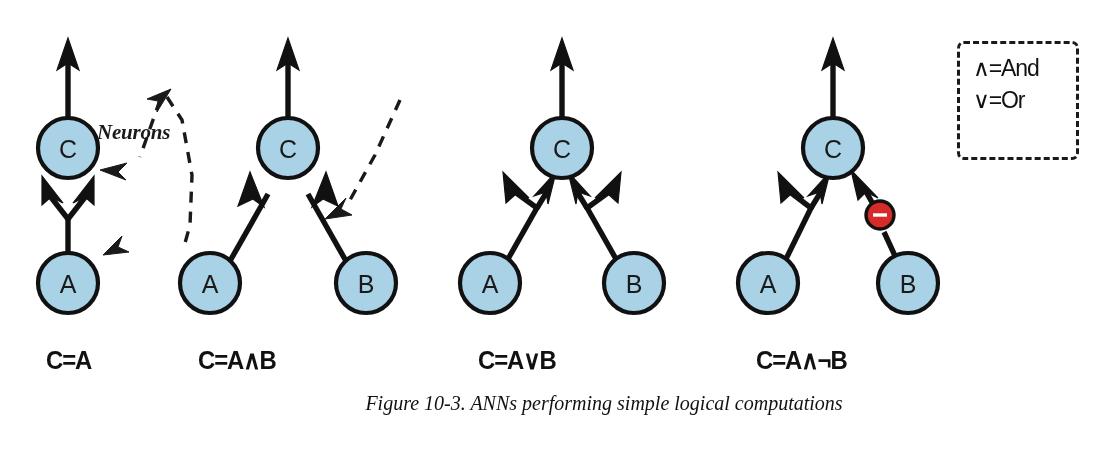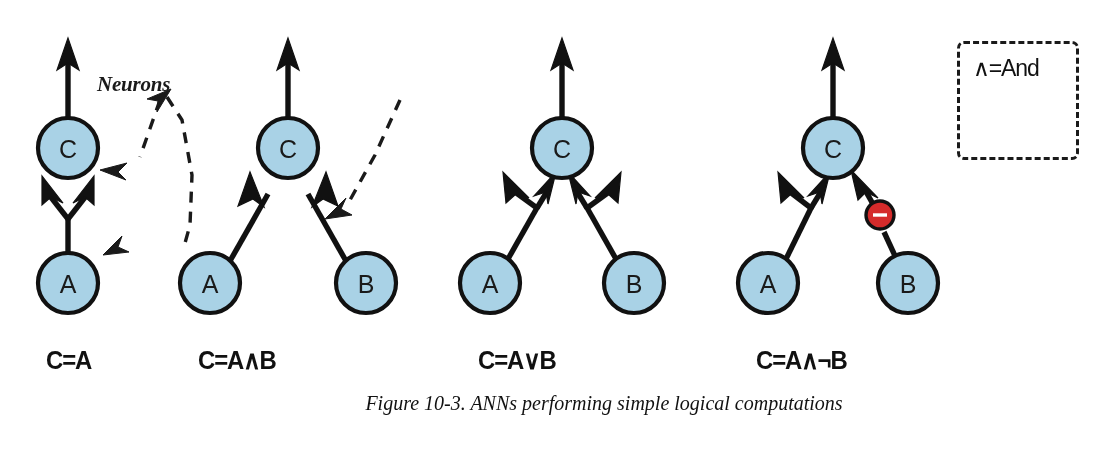--- a/index.html
+++ b/index.html
@@ -79,20 +79,21 @@
   }
   .annot-text {
     position: absolute;
     font-family: "Liberation Serif", serif;
     font-style: italic;
     font-weight: 600;
     font-size: 21px;
     color: #1a1a1a;
     white-space: nowrap;
     letter-spacing: -0.2px;
+    margin-top: 48px;
   }
   .formula {
     position: absolute;
     font-family: "Liberation Sans", sans-serif;
     font-weight: bold;
     font-size: 26px;
     color: #111111;
     white-space: nowrap;
     letter-spacing: -1.2px;
     transform: scaleX(0.92);
@@ -254,18 +255,19 @@
   <div class="annot-text" style="left:97px; top:72px;">Neurons</div>
 
   <div class="formula" style="left:46px; top:345px;">C=A</div>
   <div class="formula" style="left:198px; top:345px;">C=A∧B</div>
   <div class="formula" style="left:478px; top:345px;">C=A∨B</div>
   <div class="formula" style="left:756px; top:345px;">C=A∧¬B</div>
 
   <div class="legend-box">
     <div class="legend-list">
       <span class="legend-row">∧=And</span>
+      <span class="legend-row">∨=Or</span>
     </div>
   </div>
 
   <div class="caption">Figure 10-3. ANNs performing simple logical computations</div>
 
 </div>
 
 </body></html>

